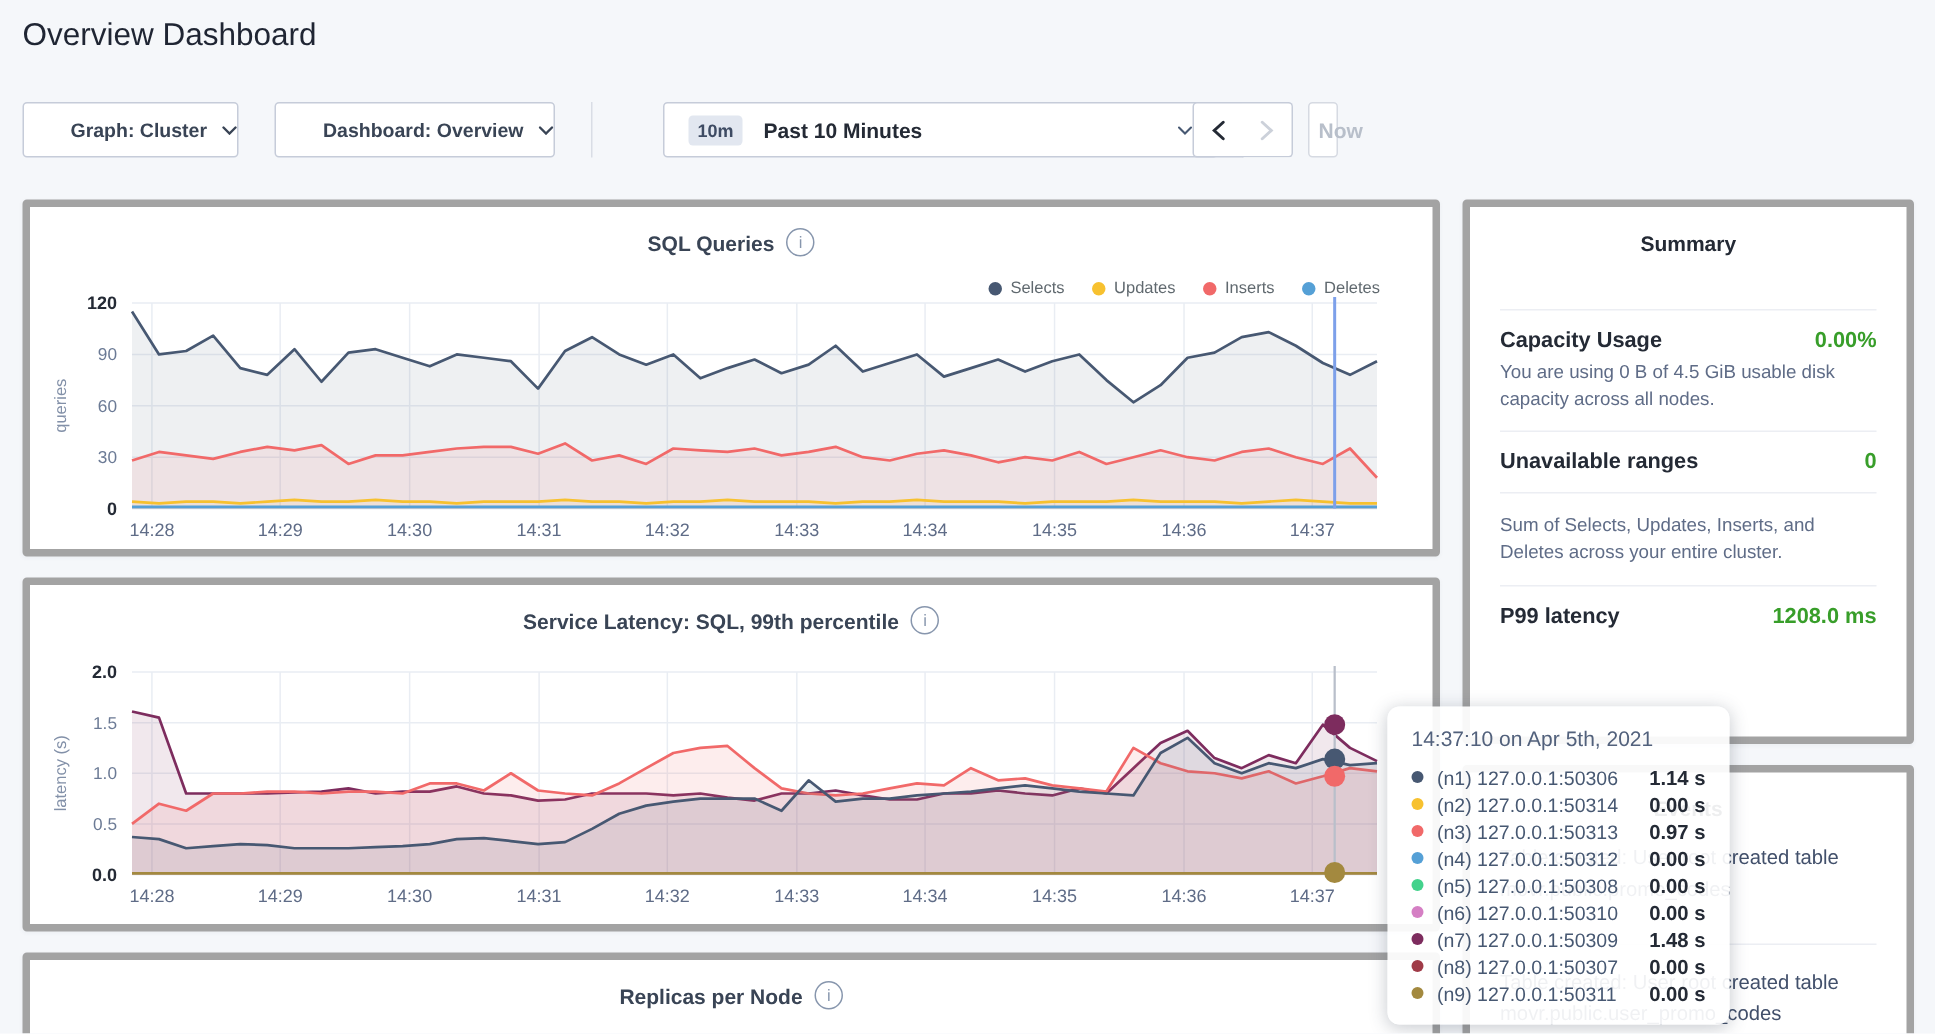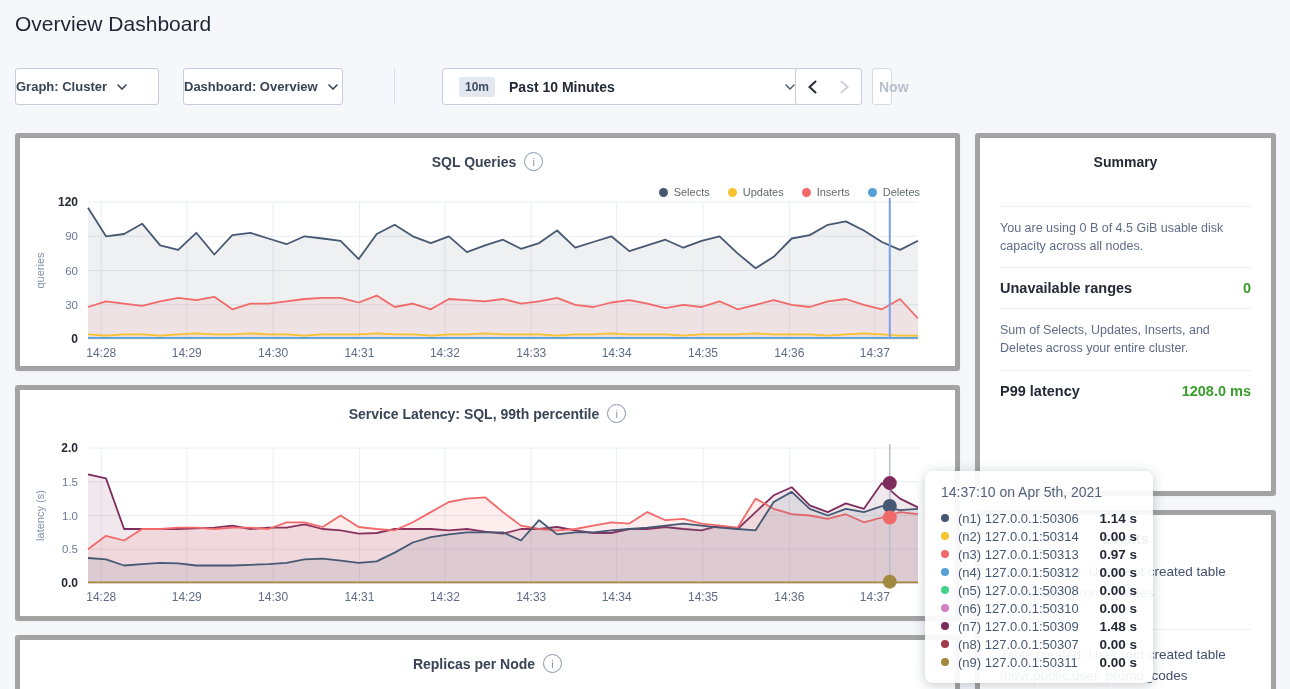--- a/index.html
+++ b/index.html
@@ -2,24 +2,24 @@
 <html><head>
 <meta charset="utf-8">
 <style>
   html,body{margin:0;padding:0;overflow:hidden;}
   .page{position:relative;width:1290px;height:689px;background:#f5f7fa;overflow:hidden;
         font-family:"Liberation Sans",sans-serif;}
   .page-title{position:absolute;left:15px;top:12px;font-size:21px;font-weight:400;color:#1f2533;margin:0;}
 
   
   .dd{position:absolute;top:68px;height:37px;background:#fff;border:1px solid #c6ccd9;border-radius:3px;
-      display:flex;align-items:center;justify-content:flex-start;gap:10px;
+      display:flex;align-items:center;justify-content:flex-end;gap:10px;
       font-family:"Liberation Sans",sans-serif;font-size:13px;font-weight:700;color:#394455;cursor:pointer;padding:0;}
   #dd-graph{left:15px;width:144px;}
-  #dd-dashboard{left:183px;width:160px;}
+  #dd-dashboard{left:183px;width:187px;}
   .vdiv{position:absolute;left:394px;top:68px;width:1px;height:37px;background:#d9dde5;}
   .timepicker{position:absolute;left:417px;top:68px;width:370px;height:37px;background:#fff;border:1px solid #c6ccd9;
       border-radius:3px;display:flex;align-items:center;padding:0 16px;box-sizing:border-box;cursor:pointer;
       font-family:"Liberation Sans",sans-serif;margin-left:25px;}
   .badge{background:#e2e7f0;border-radius:3px;padding:3px 6px;font-size:12px;font-weight:700;color:#3e4b63;}
   .tp-label{margin-left:14px;font-size:14px;font-weight:700;color:#242a35;}
   .tp-chevron{margin-left:auto;display:flex;}
   .navbtn{position:absolute;top:68px;width:34px;height:37px;background:#fff;border:1px solid #c6ccd9;
       display:flex;align-items:center;justify-content:center;padding:0;cursor:pointer;}
   #btn-prev{left:795px;border-radius:3px 0 0 3px;}
@@ -238,20 +238,24 @@
     <div class="chart-title">
       <span>Replicas per Node</span>
       <span class="info">i</span>
     </div>
   </div>
 
   <div class="card" id="card-summary">
     <div class="panel-title">Summary</div>
     <div class="sum-body" id="summary-rows">
         <div class="sum-div"></div>
+        <div class="sum-row">
+          <span class="sum-label">Capacity Usage</span>
+          <span class="sum-value">0.00%</span>
+        </div>
         <p class="sum-desc">You are using 0 B of 4.5 GiB usable disk capacity across all nodes.</p>
         <div class="sum-div"></div>
         <div class="sum-row">
           <span class="sum-label">Unavailable ranges</span>
           <span class="sum-value">0</span>
         </div>
         <div class="sum-div"></div>
         <p class="sum-desc">Sum of Selects, Updates, Inserts, and Deletes across your entire cluster.</p>
         <div class="sum-div"></div>
         <div class="sum-row">

